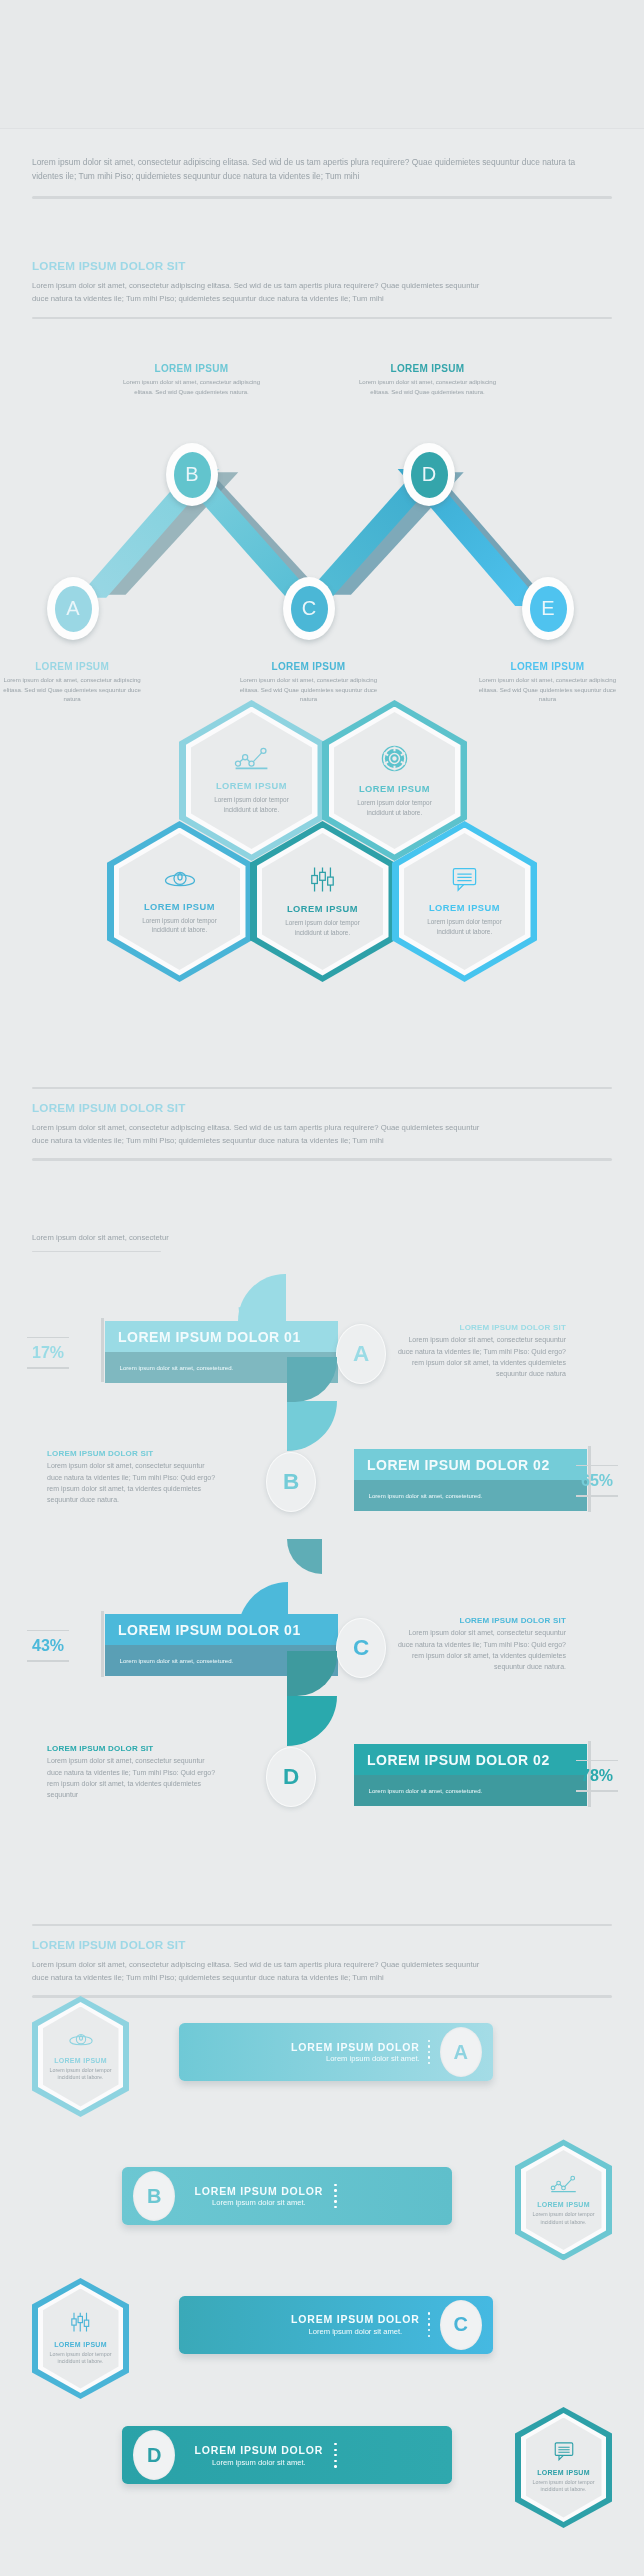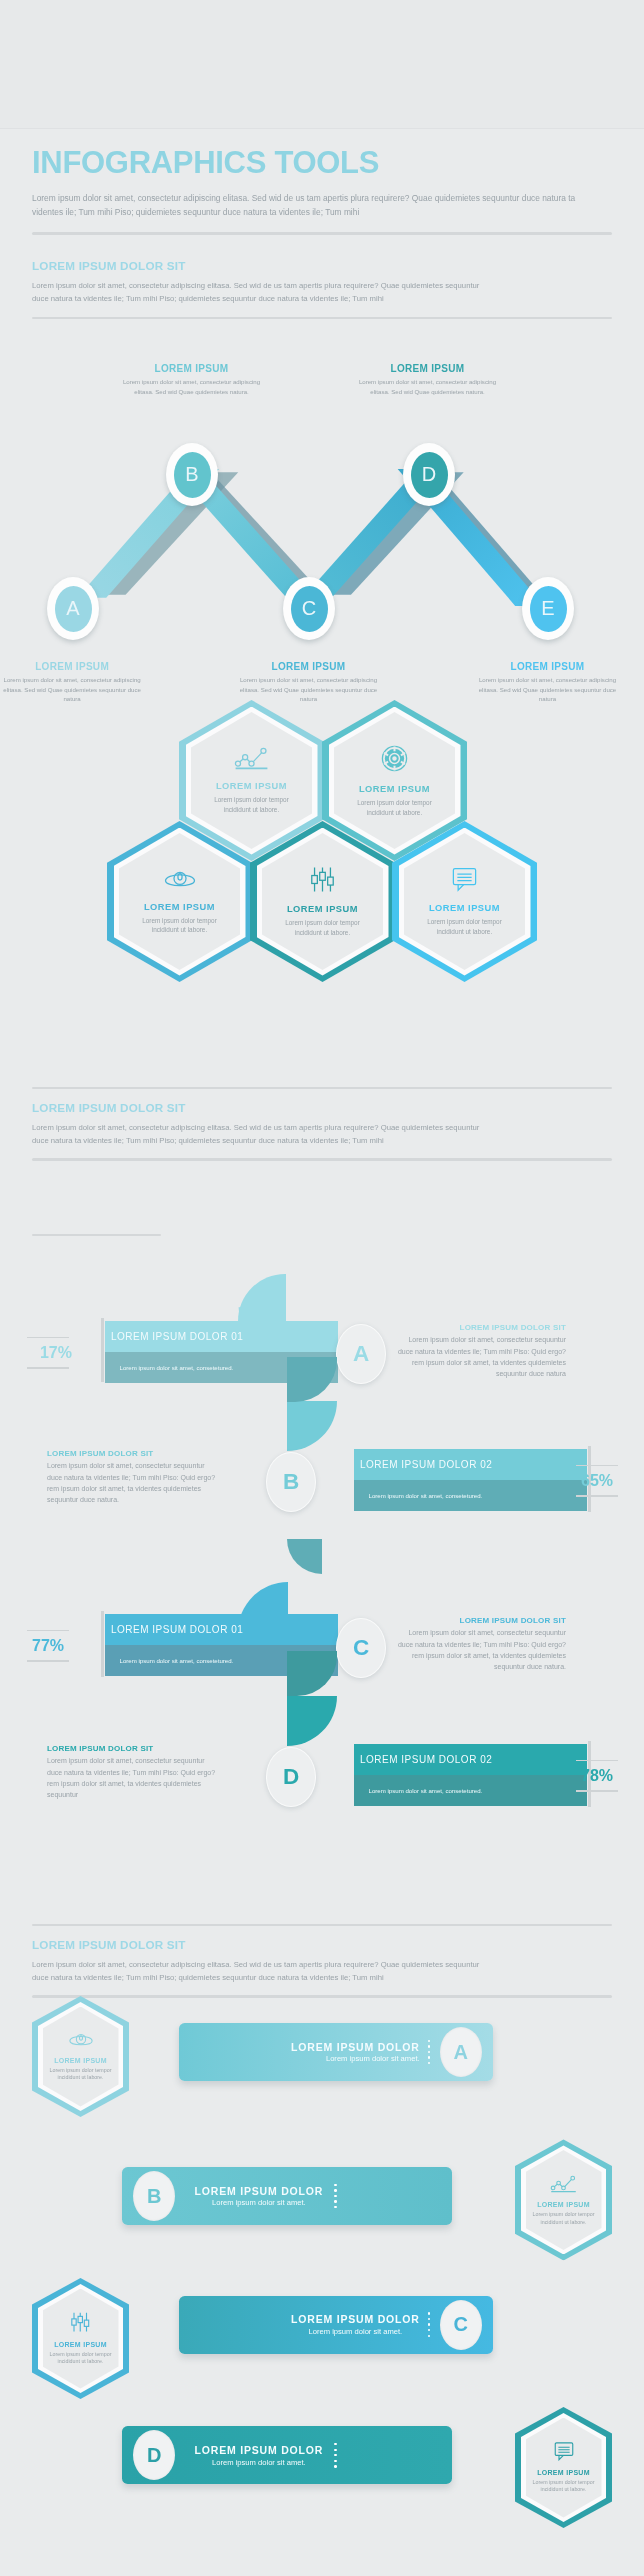--- a/index.html
+++ b/index.html
@@ -84,22 +84,22 @@
   }
   .hex .ico { margin-bottom: 8px; }
   .hex .ht { font-size: 9.3px; font-weight: 700; letter-spacing: 0.5px; }
   .hex .hd { font-size: 6.4px; line-height: 1.5; color: #9aa3a9; margin-top: 4px; }
 
   
   .prow { position: absolute; width: 644px; height: 121px; }
   .pbar { position: absolute; width: 233px; }
   .pbar .top {
     height: 31px; display: flex; align-items: center;
-    color: #f2fbfd; font-size: 10px; font-weight: 400; letter-spacing: 0.5px;
-    padding: 0 6px;
+    color: #f2fbfd; font-size: 14px; font-weight: 700; letter-spacing: 0.5px;
+    padding: 0 13px;
   }
   .pbar .bot {
     height: 31px; display: flex; align-items: center;
     color: #f2fbfd; font-size: 6.1px; padding: 0 14.5px;
   }
   .pcircle {
     position: absolute; width: 50px; height: 60px; border-radius: 50%;
     background: #edeff0; border: 1.6px solid #f9fafa;
     box-shadow: 0 1.6px 4.8px rgba(90,110,120,.2);
     display: flex; align-items: center; justify-content: center;
@@ -155,21 +155,20 @@
 </style>
 </head>
 <body>
 
 <div class="page">
 
   <div class="header-band">
   </div>
 
   <div class="abs" style="left:32px; top:145px; width:580px;">
-    <div class="big-title">INFOGRAPHICS TOOLS</div>
     <div class="body-text" style="margin-top:9.7px; width:576px; font-size:8.4px;">Lorem ipsum dolor sit amet, consectetur adipiscing elitasa. Sed wid de us tam apertis plura requirere? Quae quidemietes sequuntur duce natura ta videntes ile; Tum mihi Piso; quidemietes sequuntur duce natura ta videntes ile; Tum mihi</div>
     <div class="rule" style="margin-top:13px;"></div>
   </div>
 
   <div class="abs" style="left:32px; top:259px; width:580px;">
     <div class="sec-title">LOREM IPSUM DOLOR SIT</div>
     <div class="body-text" style="margin-top:7.2px; width:451px;">Lorem ipsum dolor sit amet, consectetur adipiscing elitasa. Sed wid de us tam apertis plura requirere? Quae quidemietes sequuntur duce natura ta videntes ile; Tum mihi Piso; quidemietes sequuntur duce natura ta videntes ile; Tum mihi</div>
     <div class="rule" style="margin-top:11.3px;"></div>
   </div>
 
@@ -345,20 +344,21 @@
   </div>
 
   <div class="abs" style="left:32px; top:1087px; width:580px;">
     <div class="rule"></div>
     <div class="sec-title" style="margin-top:11.3px;">LOREM IPSUM DOLOR SIT</div>
     <div class="body-text" style="margin-top:7.2px; width:451px;">Lorem ipsum dolor sit amet, consectetur adipiscing elitasa. Sed wid de us tam apertis plura requirere? Quae quidemietes sequuntur duce natura ta videntes ile; Tum mihi Piso; quidemietes sequuntur duce natura ta videntes ile; Tum mihi</div>
     <div class="rule" style="margin-top:11.3px;"></div>
   </div>
 
   <div class="abs" style="left:32px; top:1228px; width:580px;">
+    <div class="body-text" style="margin-top:3.2px;">Lorem ipsum dolor sit amet, consectetur</div>
     <div class="rule" style="margin-top:6.4px; width:129px; height:1.6px;"></div>
   </div>
 
   <div class="prow" style="top:1292px;">
     <div class="abs" style="left:89px; top:14.5px; width:185px; height:89px;">
       <svg width="193" height="97" viewBox="0 0 240 120">
         <path d="M186 0 L232 0 L232 46 A46 46 0 0 1 186 0 Z" fill="#9adbe5" transform="rotate(0)"></path>
         <path d="M232 0 L232 46 Q232 0 186 0 Z" fill="#9adbe5"></path>
       </svg>
     </div>
@@ -367,21 +367,21 @@
     <div class="pbar" style="left:105px; top:29px;">
       <div class="top" style="background:#9adbe5;">LOREM IPSUM DOLOR 01</div>
       <div class="bot" style="background:#7fb8c0;">Lorem ipsum dolor sit amet, consetetured.</div>
     </div>
     <div class="abs" style="left:101px; top:26px; width:3.2px; height:64px; background:#cfd3d5;"></div>
     <div class="pcircle" style="left:336px; top:32px; color:#9adbe5;">A</div>
     <div class="ptext" style="left:393px; top:31px; text-align:right;">
       <div class="t" style="color:#9adbe5;">LOREM IPSUM DOLOR SIT</div>
       <div class="d">Lorem ipsum dolor sit amet, consectetur sequuntur duce natura ta videntes ile; Tum mihi Piso: Quid ergo? rem ipsum dolor sit amet, ta videntes quidemietes sequuntur duce natura</div>
     </div>
-    <div class="pnum" style="left:24px; top:39px; color:#9adbe5;text-align:right;">
+    <div class="pnum" style="left:24px; top:39px; color:#9adbe5;">
       <div class="ln"></div>
       <div>17%</div>
       <div class="ln"></div>
     </div>
   </div>
 
   <div class="prow" style="top:1417px;">
     <div class="abs" style="left:287px; top:-16px; width:50px; height:50px; background:#74ccd8; border-bottom-right-radius:50px;"></div>
     <div class="abs" style="left:287px; top:-60px; width:50px; height:45px; background:#5fadb6; border-bottom-right-radius:42px;"></div>
     <div class="pbar" style="left:354px; top:32px;">
@@ -409,21 +409,21 @@
       <div class="bot" style="background:#5a9fb5;">Lorem ipsum dolor sit amet, consetetured.</div>
     </div>
     <div class="abs" style="left:101px; top:45px; width:3.2px; height:66px; background:#cfd3d5;"></div>
     <div class="pcircle" style="left:336px; top:52px; color:#4cb9da;">C</div>
     <div class="ptext" style="left:393px; top:50px; text-align:right;">
       <div class="t" style="color:#4cb9da;">LOREM IPSUM DOLOR SIT</div>
       <div class="d">Lorem ipsum dolor sit amet, consectetur sequuntur duce natura ta videntes ile; Tum mihi Piso: Quid ergo? rem ipsum dolor sit amet, ta videntes quidemietes sequuntur duce natura.</div>
     </div>
     <div class="pnum" style="left:24px; top:58px; color:#4cb9da;">
       <div class="ln"></div>
-      <div>77%</div>
+      <div>43%</div>
       <div class="ln"></div>
     </div>
   </div>
 
   <div class="prow" style="top:1707px;">
     <div class="abs" style="left:287px; top:-11.3px; width:50px; height:50px; background:#2aa9ad; border-bottom-right-radius:50px;"></div>
     <div class="abs" style="left:287px; top:-56px; width:50px; height:45px; background:#3e9a9e; border-bottom-right-radius:40px;"></div>
     <div class="pbar" style="left:354px; top:37px;">
       <div class="top" style="background:#2aa9ad;">LOREM IPSUM DOLOR 02</div>
       <div class="bot" style="background:#3e9a9e;">Lorem ipsum dolor sit amet, consetetured.</div>

